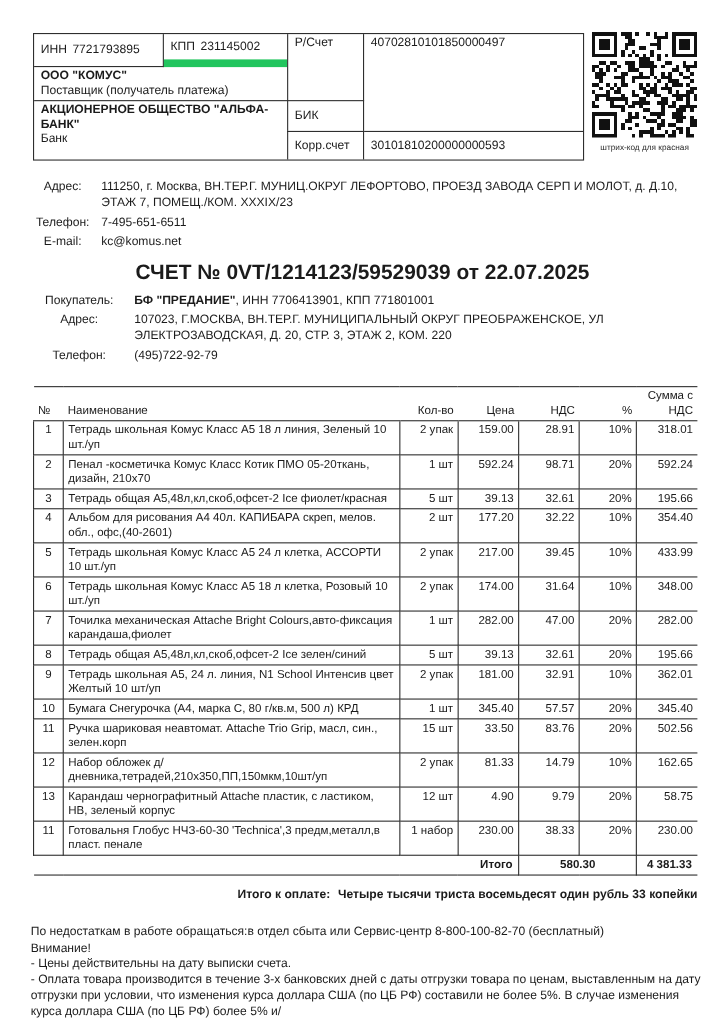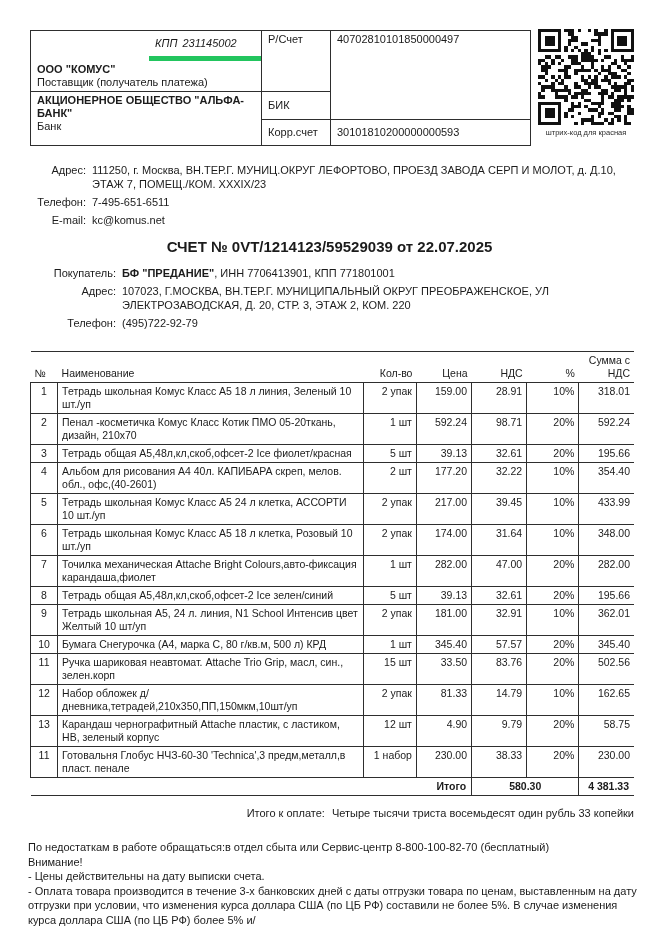--- a/index.html
+++ b/index.html
@@ -13,40 +13,40 @@
   .bank-grid{
     position:absolute;left:30px;top:30px;width:499px;
     display:grid;
     grid-template-columns:118px 112px 70px 199px;
     grid-template-rows:30px 30px 28px 26px;
     border:1px solid #2e2e2e;line-height:13px;
   }
   .bank-grid .cell{padding:2px 6px;overflow:hidden;}
   .vc{display:flex;align-items:center;}
   .c-inn{grid-area:1/1/2/2;border-right:1px solid #2e2e2e;border-bottom:1px solid #2e2e2e;}
-  .c-kpp{grid-area:1/2/2/3;border-bottom:5px solid #22c55e;font-style:italic;}
+  .c-kpp{grid-area:1/2/2/3;border-bottom:7px solid #22c55e;}
   .c-supplier{grid-area:2/1/3/3;}
   .c-bank{grid-area:3/1/5/3;border-top:1px solid #2e2e2e;}
   .c-rlabel{grid-area:1/3/3/4;border-left:1px solid #2e2e2e;border-right:1px solid #2e2e2e;padding-top:7px;}
   .c-rvalue{grid-area:1/4/3/5;padding-top:7px;}
   .c-biklabel{grid-area:3/3/4/4;border-left:1px solid #2e2e2e;border-right:1px solid #2e2e2e;border-top:1px solid #2e2e2e;}
   .c-bikvalue{grid-area:3/4/4/5;border-top:1px solid #2e2e2e;}
   .c-korrlabel{grid-area:4/3/5/4;border-left:1px solid #2e2e2e;border-right:1px solid #2e2e2e;border-top:1px solid #2e2e2e;}
   .c-korrvalue{grid-area:4/4/5/5;border-top:1px solid #2e2e2e;}
   .lbl-val span + span{margin-left:5px;}
   
   .qr-wrap{position:absolute;left:537px;top:29px;width:98px;text-align:center;}
   .qr-caption{font-size:7.5px;color:#2a2a2a;margin-top:1px;white-space:nowrap;}
   
   .contacts{position:absolute;left:28px;top:163px;width:606px;line-height:14px;}
   .crow{display:flex;margin-bottom:4px;}
-  .clabel{flex:none;text-align:right;margin-right:6px;}
+  .clabel{flex:none;text-align:center;margin-right:6px;}
   .contacts .clabel{width:58px;}
   .cvalue{flex:1;}
-  .title{position:absolute;left:0;top:238px;width:659px;text-align:center;font-weight:bold;font-size:15px;}
+  .title{position:absolute;left:0;top:238px;width:659px;text-align:center;font-weight:bold;font-size:19px;}
   .buyer{position:absolute;left:28px;top:266px;width:606px;line-height:14px;}
   .buyer .clabel{width:88px;}
   
   table.items{
     position:absolute;left:30px;top:351px;width:604px;
     border-collapse:collapse;table-layout:fixed;font-size:10.5px;line-height:13px;
   }
   table.items th{font-weight:normal;padding:2px 4px;vertical-align:bottom;
     border-top:1px solid #2e2e2e;border-bottom:1px solid #2e2e2e;}
   th.h-num,th.h-name{text-align:left;}
@@ -55,31 +55,35 @@
   table.items tbody td.c-total{border-right:none;}
   td.c-num{text-align:center;padding-left:1px;padding-right:1px;}
   td.c-name{overflow-wrap:anywhere;padding-left:5px;}
   td.c-qty,td.c-price,td.c-vat,td.c-pct,td.c-total{text-align:right;white-space:nowrap;}
   tfoot td{padding:2px 5px;font-weight:bold;}
   td.t-label{text-align:right;border-right:1px solid #2e2e2e;border-bottom:1px solid #2e2e2e;}
   td.t-vat{text-align:center;border-right:1px solid #2e2e2e;border-bottom:1px solid #2e2e2e;}
   td.t-sum{text-align:right;border-bottom:1px solid #2e2e2e;}
   
   .totals{position:absolute;left:30px;top:806px;width:604px;text-align:right;line-height:14px;}
-  .totals .due{font-weight:normal;}
+  .totals .due{font-weight:bold;}
   .totals .lab{margin-right:7px;}
   .footer{position:absolute;left:28px;top:840px;width:614px;line-height:14.5px;}
   .footer div{overflow-wrap:break-word;}
 </style>
 </head>
 <body>
 
 <div class="page">
 
   <div class="bank-grid">
+    <div class="cell c-inn vc lbl-val">
+      <span>ИНН</span>
+      <span>7721793895</span>
+    </div>
     <div class="cell c-kpp vc lbl-val">
       <span>КПП</span>
       <span>231145002</span>
     </div>
     <div class="cell c-supplier">
       <div class="b">ООО "КОМУС"</div>
       <div>Поставщик (получатель платежа)</div>
     </div>
     <div class="cell c-bank">
       <div class="b">АКЦИОНЕРНОЕ ОБЩЕСТВО "АЛЬФА-БАНК"</div>

